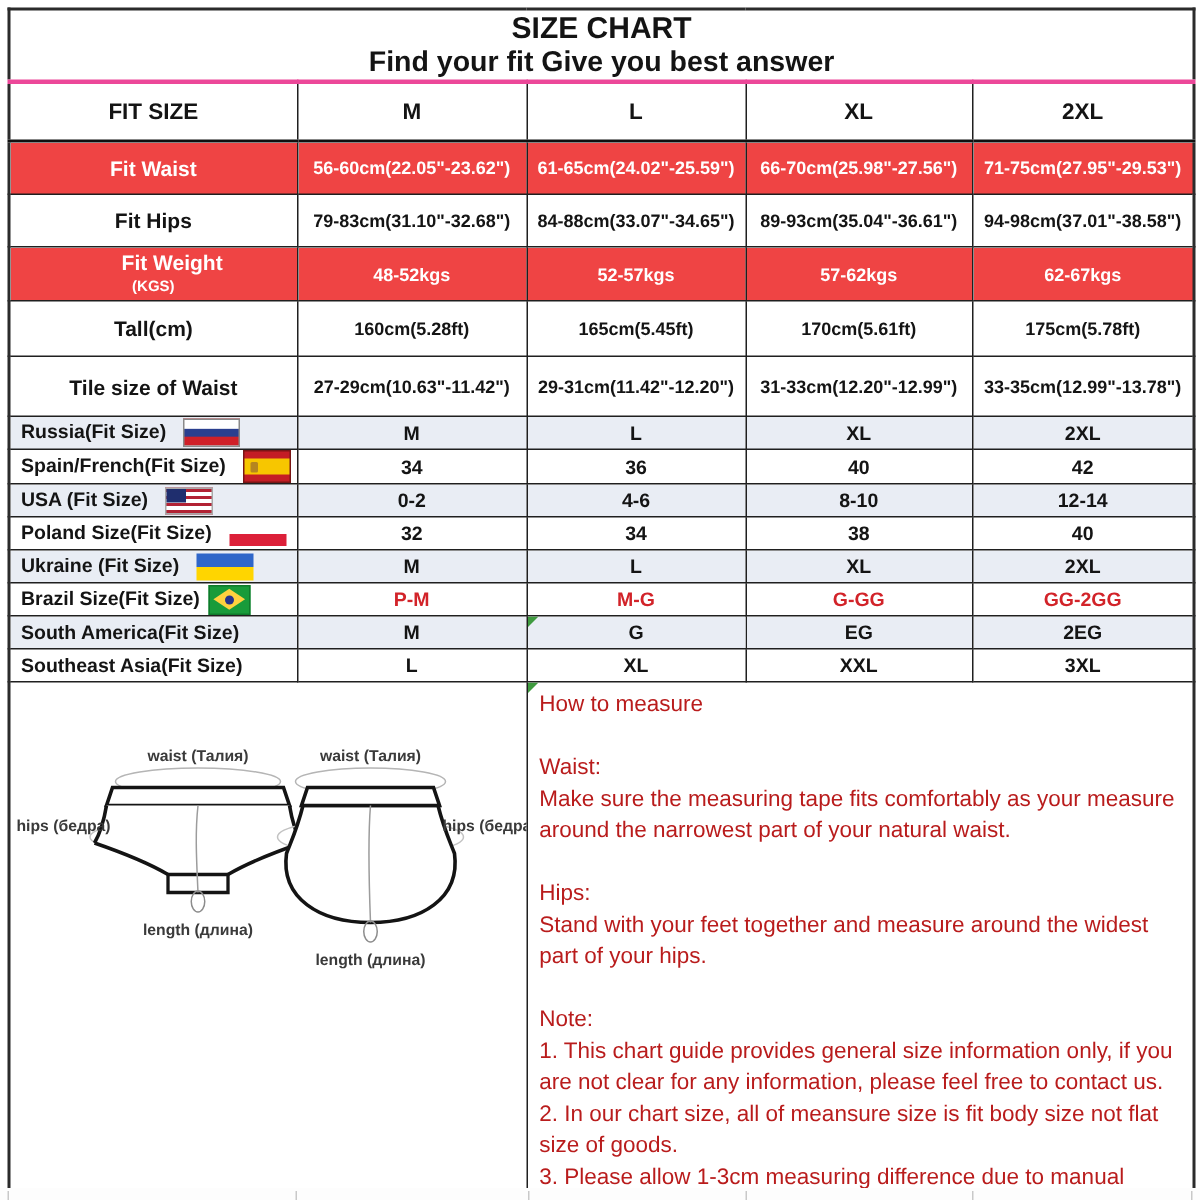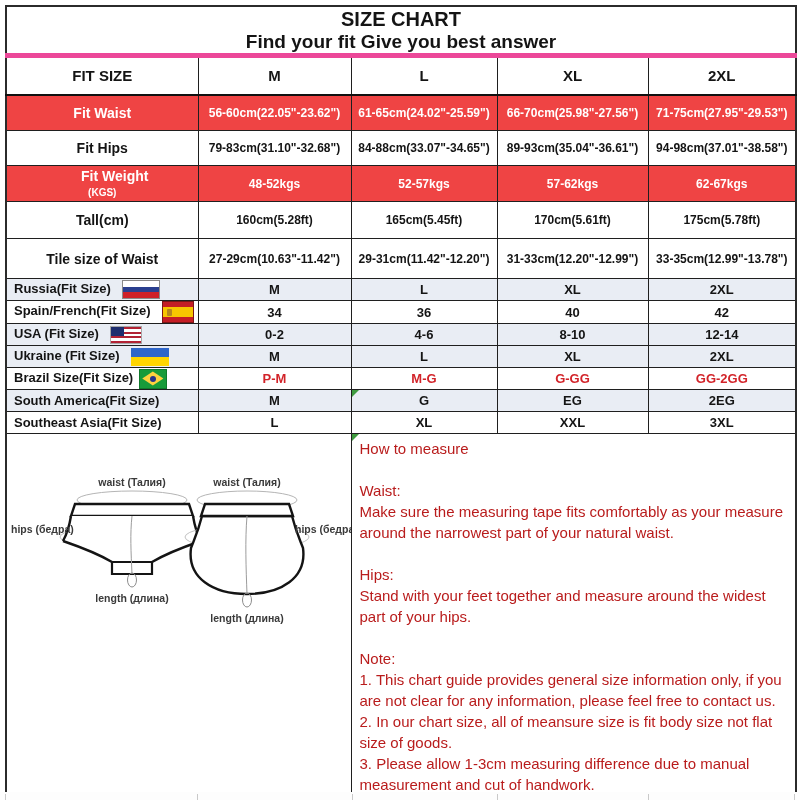--- a/index.html
+++ b/index.html
@@ -2,21 +2,21 @@
 <html><head>
 <meta charset="utf-8">
 <style>
   html,body{margin:0;padding:0;}
   body{width:800px;height:800px;background:#ffffff;font-family:"Liberation Sans",sans-serif;color:#141414;}
   .page{position:relative;width:800px;height:800px;background:#fff;overflow:hidden;}
   table.size-chart{position:absolute;left:5px;top:5px;width:790px;border-collapse:collapse;table-layout:fixed;border:2px solid #2b2b2b;}
   td{border:1px solid #1f1f1f;text-align:center;font-weight:bold;padding:0;vertical-align:middle;overflow:hidden;}
   col.c1{width:192px}col.c2{width:153px}col.c3{width:146px}col.c4{width:151px}col.c5{width:148px}
   tr.title-row{height:47px}
-  tr.title-row td{border-bottom:5px solid #ec4899;}
+  tr.title-row td{border-bottom:3px solid #ec4899;}
   .main-title{font-size:20px;font-weight:bold;line-height:24px;}
   .sub-title{font-size:19px;font-weight:bold;line-height:22px;}
   tr.header-row{height:39px}
   tr.header-row td{font-size:15px;border-bottom:2px solid #101010;}
   tr.r-waist{height:36px}
   tr.r-hips{height:35px}
   tr.r-weight{height:36px}
   tr.r-tall{height:37px}
   tr.r-tile{height:40px}
   tr.spec-row td{font-size:12px;}
@@ -155,20 +155,30 @@
     <td class="region-label-cell">
       <span>USA (Fit Size)</span>
       <span class="flag flag-usa"><span class="canton"></span></span>
     </td>
     <td>0-2</td>
     <td>4-6</td>
     <td>8-10</td>
     <td>12-14</td>
   </tr>
 
+  <tr class="region-row">
+    <td class="region-label-cell">
+      <span>Poland Size(Fit Size)</span>
+      <span class="flag flag-poland"></span>
+    </td>
+    <td>32</td>
+    <td>34</td>
+    <td>38</td>
+    <td>40</td>
+  </tr>
 
   <tr class="region-row row-tint">
     <td class="region-label-cell">
       <span>Ukraine (Fit Size)</span>
       <span class="flag flag-ukraine"></span>
     </td>
     <td>M</td>
     <td>L</td>
     <td>XL</td>
     <td>2XL</td>

